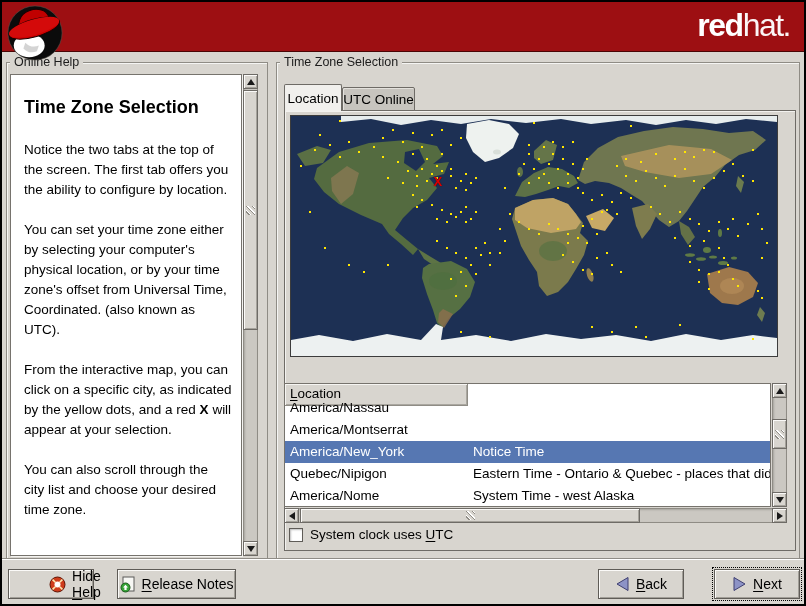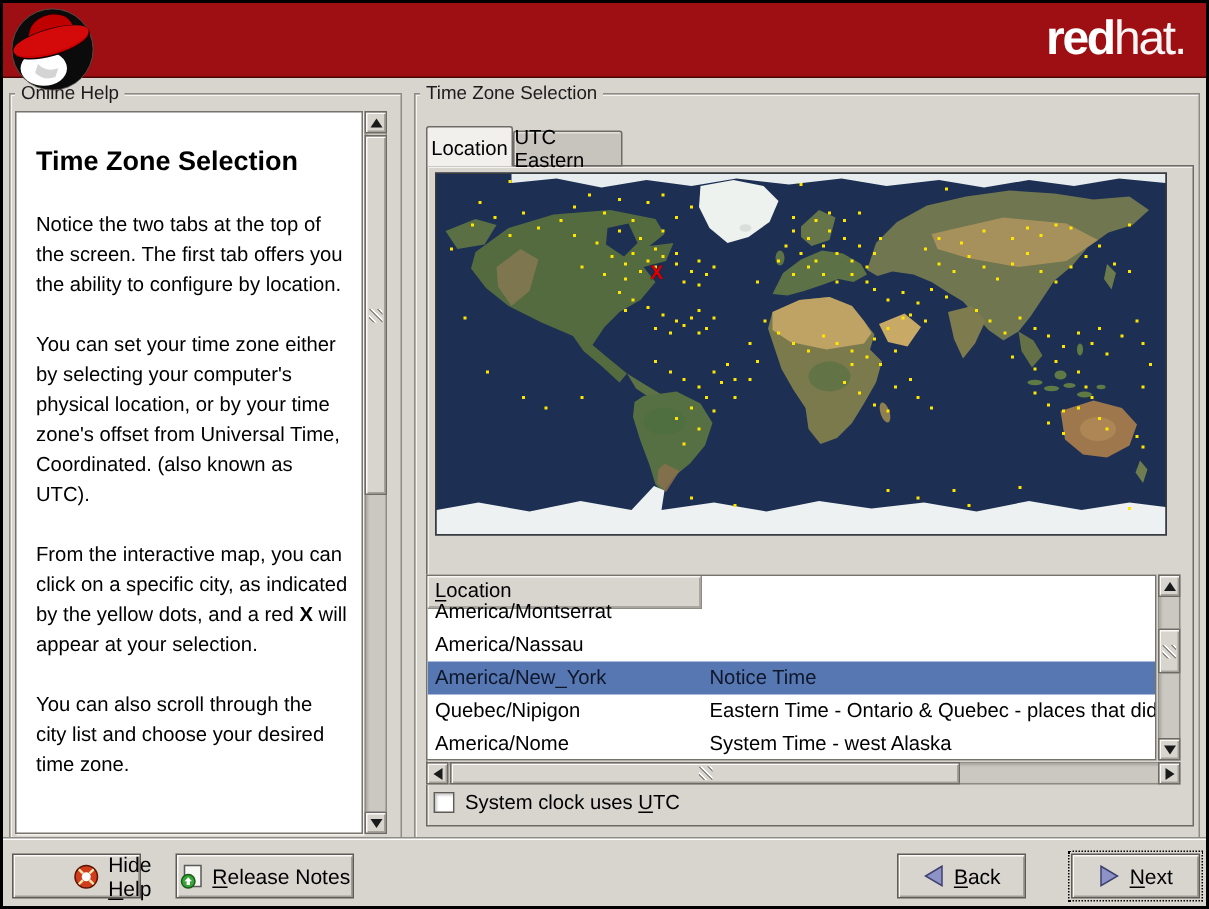--- a/index.html
+++ b/index.html
@@ -74,21 +74,21 @@
     font-size:13.5px; color:#000; padding:2px 0 0 5px; }
   .tz-hcell.c1 { width:183px; }
   .tz-hcell.c2 { width:302px; border-right:none; }
   .tz-body { position:relative; margin-top:-9px; padding-top:9px; height:110px; overflow:hidden; }
   .tz-row { display:flex; height:22px; font-size:13.5px; color:#000;
     white-space:nowrap; overflow:hidden; margin-top:-9px; }
   .tz-row ~ .tz-row { margin-top:0; }
   .tz-row .cell { padding:3px 0 0 5px; overflow:hidden; }
   .tz-row .loc { width:183px; flex:0 0 183px; }
   .tz-row .desc { flex:1; }
-  .tz-row.selected { color:#0f172a; }
+  .tz-row.selected { color:#ffffff; }
   .u { text-decoration:underline; text-underline-offset:2px; }
   
   .utc-row { position:absolute; left:287px; top:525px; display:flex; align-items:center; }
   .checkbox { width:14px; height:14px; background:#fff; border:1px solid #5f5c57;
     box-shadow:inset 1px 1px 2px rgba(0,0,0,.25); }
   .utc-label { font-size:13.5px; margin-left:7px; color:#000; }
   
   .separator { position:absolute; left:0; top:556px; width:802px; height:2px;
     background:#8f8c86; border-bottom:1px solid #fff; }
   .btn { position:absolute; top:567px; height:30px; background:#d8d5cf;
@@ -143,21 +143,21 @@
     <div class="sb-btn" style="left:-1px; bottom:-1px; width:15px; height:15px;">
         <div class="tri-down"></div>
       </div>
   </div>
 
   <div class="frame" style="left:274px; top:60px; width:524px; height:497px;"></div>
   <div class="frame-label" style="left:278px; top:53px;">Time Zone Selection</div>
 
   <div class="notebook"></div>
   <div class="tab active">Location</div>
-  <div class="tab inactive">UTC Eastern</div>
+  <div class="tab inactive">UTC Online</div>
 
   <div class="map">
     <svg viewBox="0 0 486 240" preserveAspectRatio="none">
       <rect width="486" height="240" fill="#1d3054"></rect>
       <path d="M50,0 H486 V6 L455,3 L425,8 L395,4 L365,9 L335,4 L300,8 L270,3 L235,7 L200,3 L170,8 L140,4 L110,9 L80,3 L50,6 Z" fill="#e7edee"></path>
       <path d="M176,8 L198,4 L218,8 L228,18 L222,32 L208,42 L194,46 L182,36 L175,22 Z" fill="#eef2ef"></path>
       <ellipse cx="206" cy="36" rx="4" ry="2.5" fill="#d9dfd9"></ellipse>
       <path d="M6,38 L26,30 L40,34 L32,47 L14,50 Z" fill="#5a6f44"></path>
       <path d="M26,52 L48,36 L78,27 L116,24 L146,30 L152,40 L142,48 L158,46 L153,58 L138,62 L146,72 L136,84 L122,92 L112,102 L104,114 L116,124 L127,133 L122,139 L110,128 L98,118 L91,108 L70,99 L48,88 L33,76 L23,63 Z" fill="#546b40"></path>
       <path d="M114,36 L128,33 L134,46 L125,55 L113,47 Z" fill="#1d3054"></path>
@@ -397,25 +397,25 @@
       </div>
     <div class="marker-x" style="left: 30.2%; top: 27.7%; color: rgb(221, 0, 0);">X</div>
   </div>
 
   <div class="tz-table">
     <div class="tz-head">
       <div class="tz-hcell c1"><span class="u">L</span><span>ocation</span></div>
     </div>
     <div class="tz-body">
       <div class="tz-row">
-          <div class="cell loc">America/Montserrat</div>
+          <div class="cell loc">America/Nassau</div>
           <div class="cell desc"></div>
         </div>
       <div class="tz-row">
-          <div class="cell loc">America/Nassau</div>
+          <div class="cell loc">America/Montserrat</div>
           <div class="cell desc"></div>
         </div>
       <div class="tz-row selected" style="background: rgb(86, 119, 178);">
           <div class="cell loc">America/New_York</div>
           <div class="cell desc">Notice Time</div>
         </div>
       <div class="tz-row">
           <div class="cell loc">Quebec/Nipigon</div>
           <div class="cell desc">Eastern Time - Ontario &amp; Quebec - places that did n</div>
         </div>

